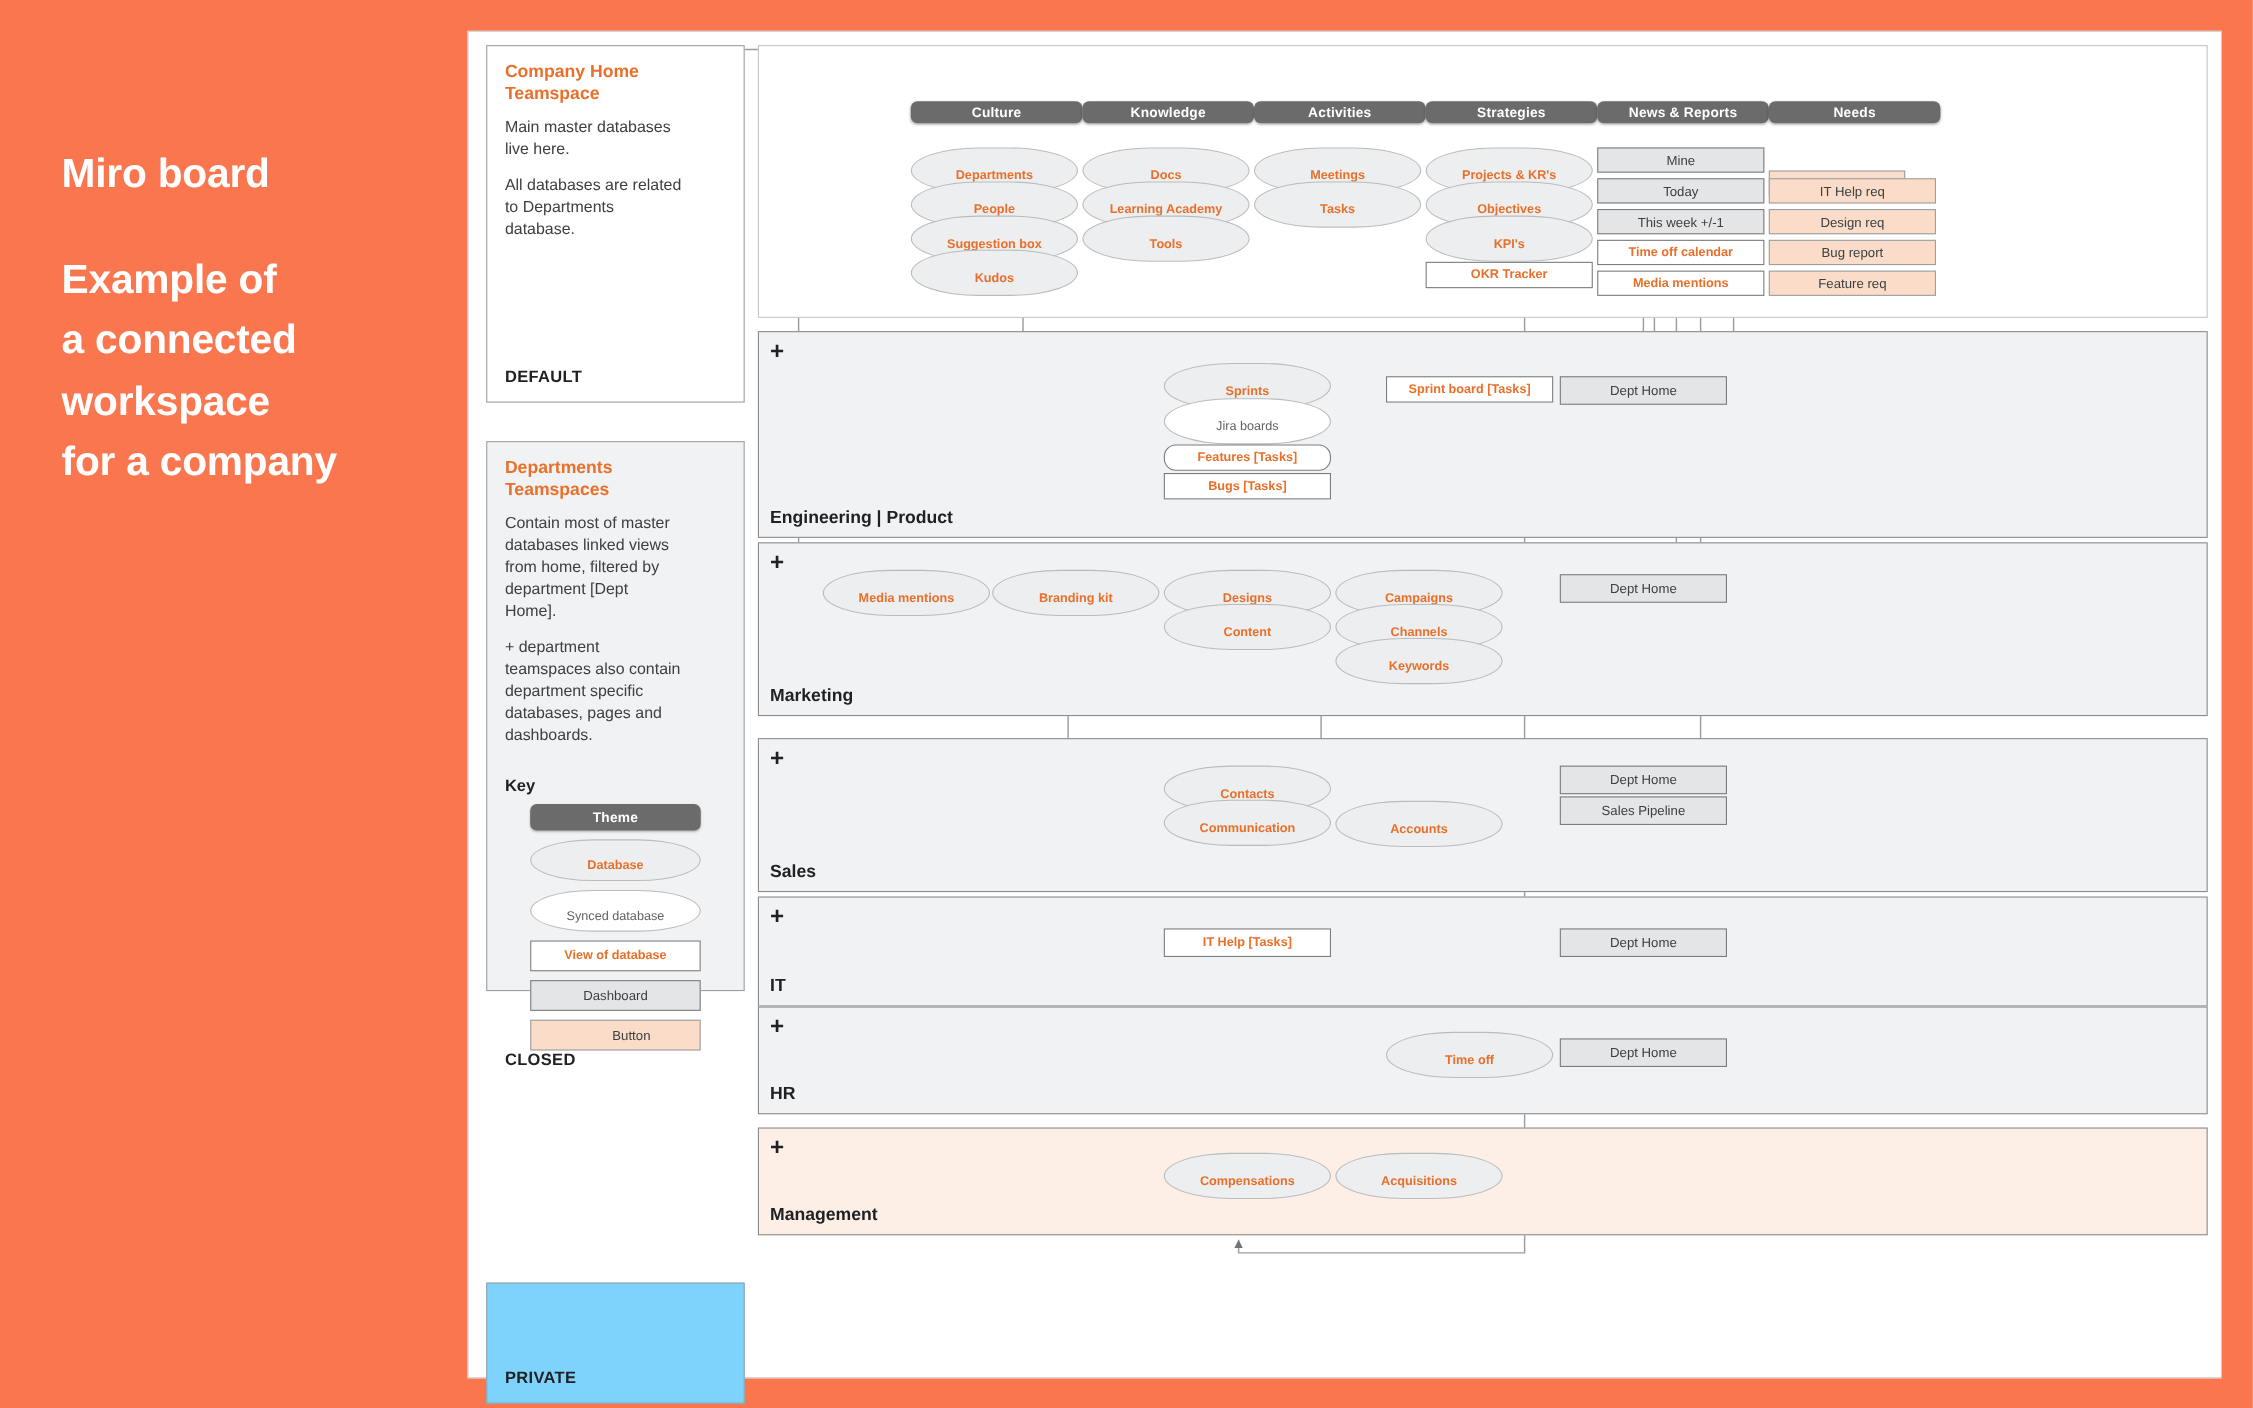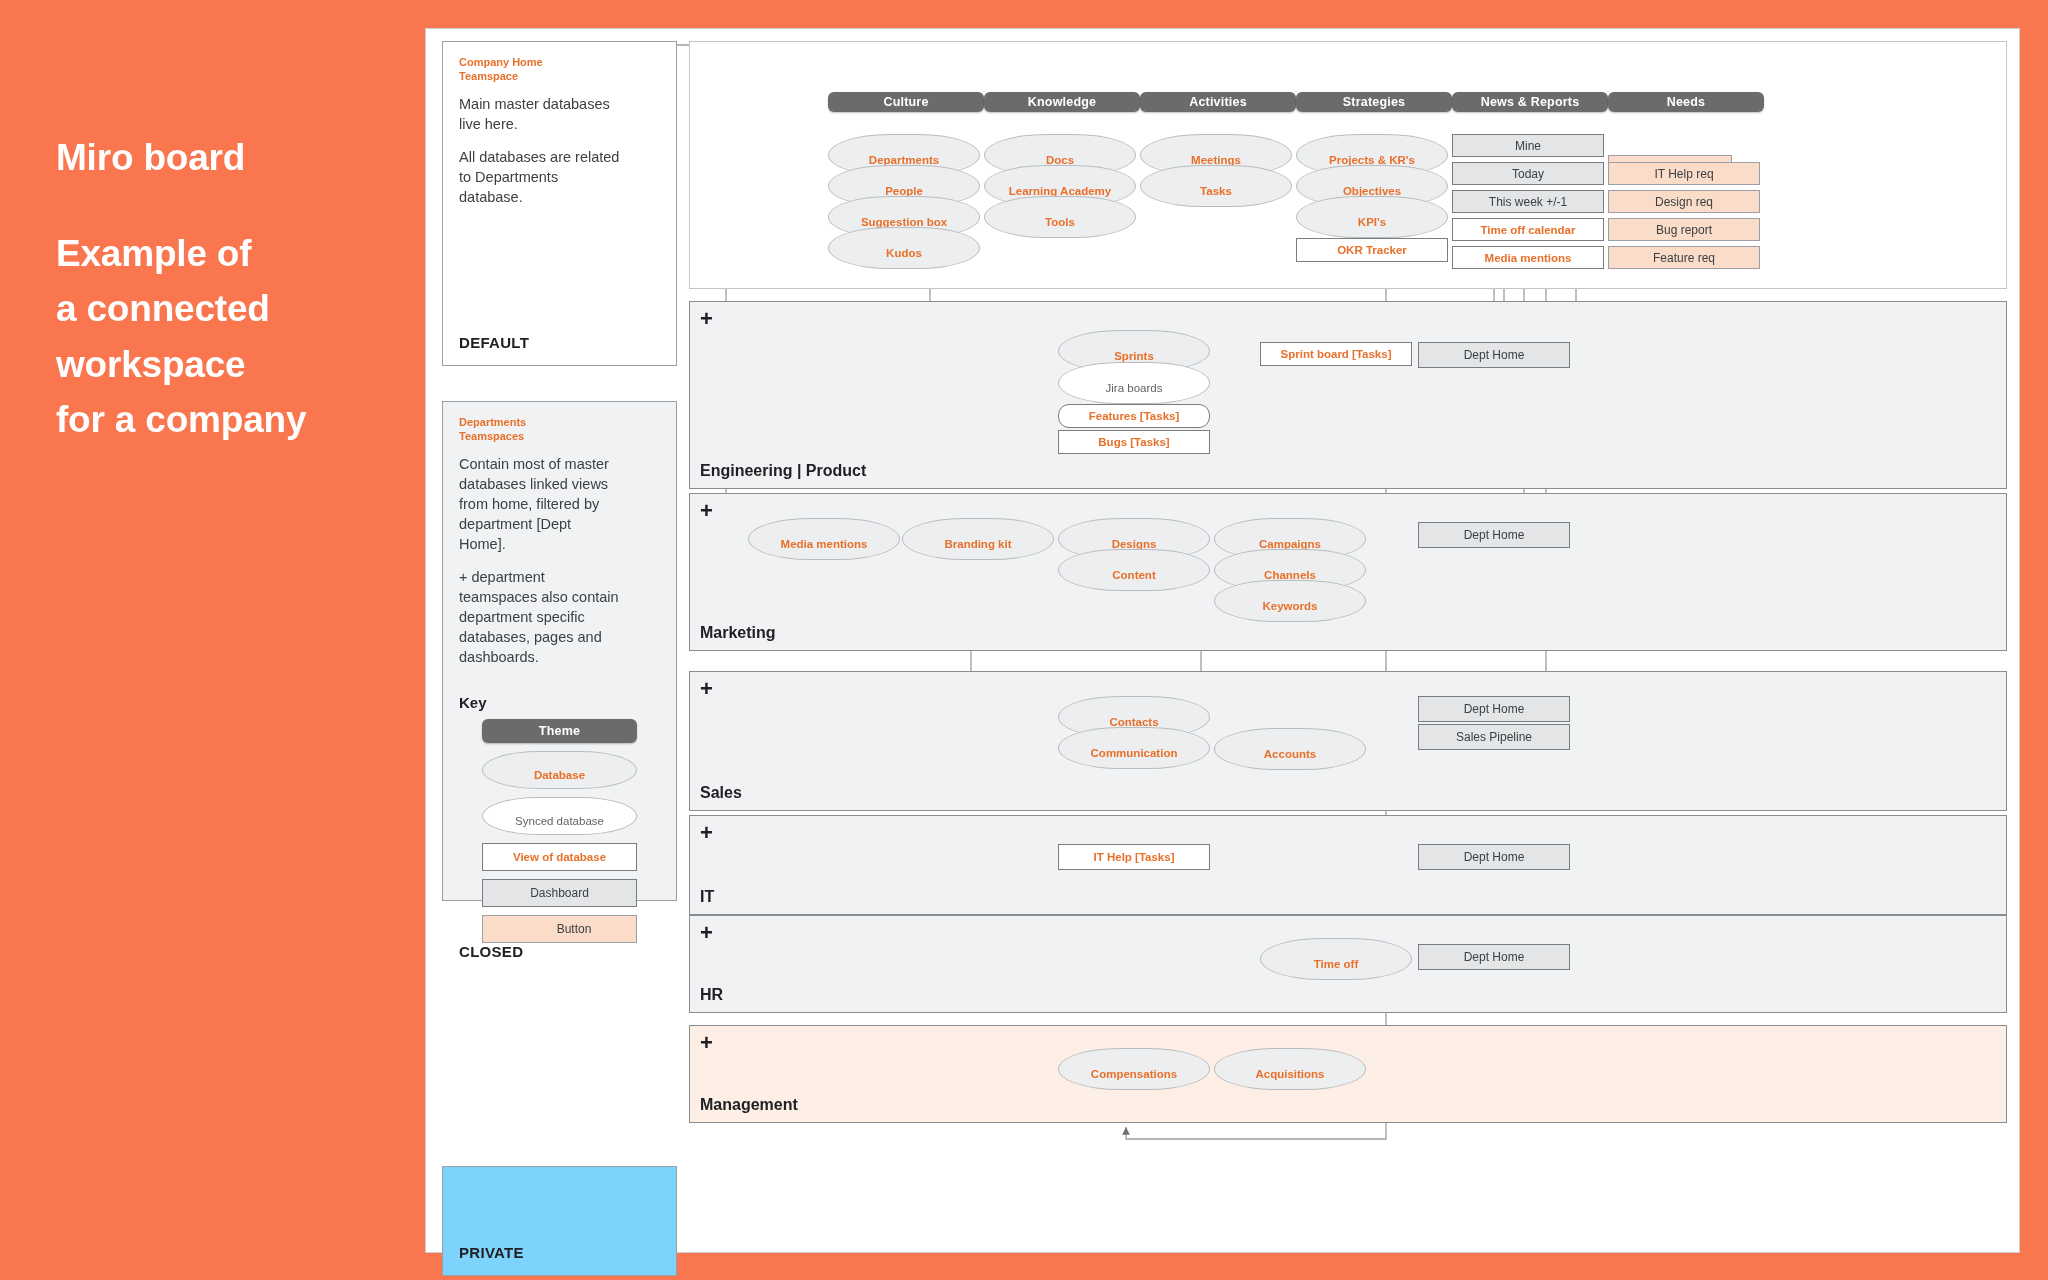--- a/index.html
+++ b/index.html
@@ -40,21 +40,21 @@
   .note {
     position: absolute;
     border: 1px solid #9aa0a6;
     padding: 14px 16px;
     display: flex;
     flex-direction: column;
   }
   .note-title {
     color: #E8702A;
     font-weight: bold;
-    font-size: 11px;
+    font-size: 16px;
     line-height: 1.25;
     margin-bottom: 10px;
     white-space: pre-line;
   }
   .note-p {
     color: #3c4043;
     font-size: 14.5px;
     line-height: 1.38;
     margin-bottom: 13px;
     white-space: pre-line;

